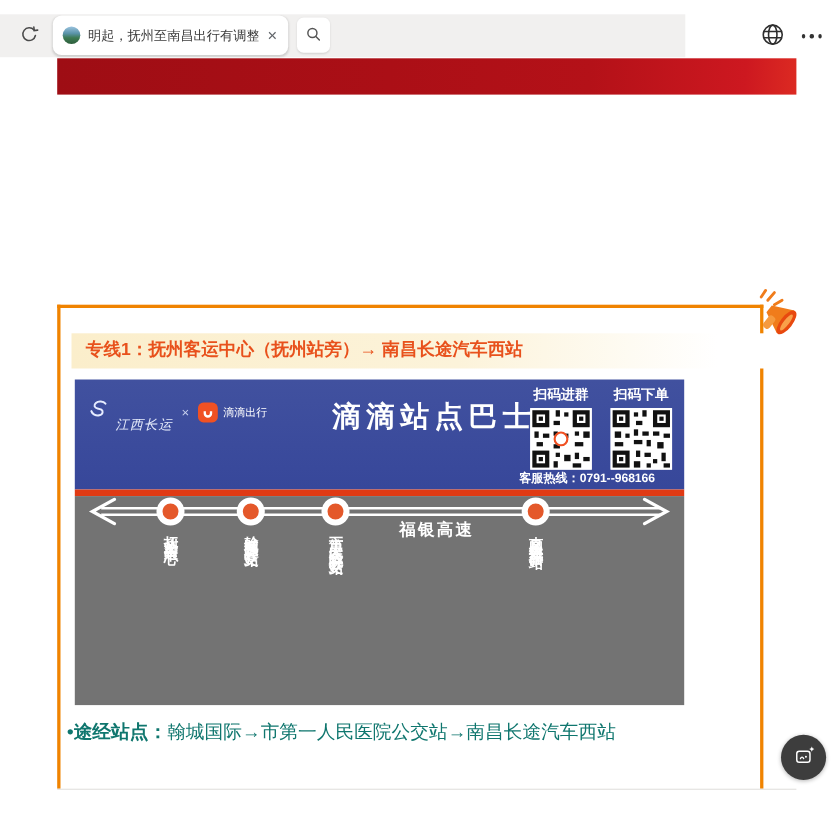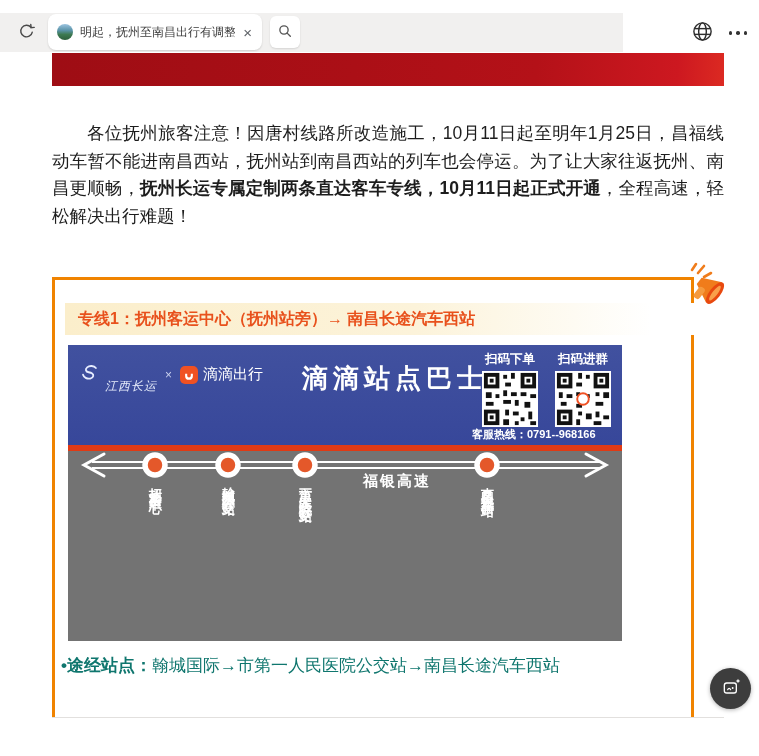--- a/index.html
+++ b/index.html
@@ -36,21 +36,21 @@
      line-height:32px;font-weight:bold;font-size:16px;color:#e8511c;padding-left:13px;
      box-sizing:border-box;white-space:nowrap;}
   .poster{position:absolute;left:13px;top:65px;width:554px;height:296px;}
   .poster-blue{position:absolute;left:0;top:0;width:554px;height:100px;
                background:linear-gradient(180deg,#41519f,#37479a);}
   .brand-row{position:absolute;left:10px;top:9px;display:flex;align-items:center;gap:5px;color:#fff;}
   .brand-script{font-size:12px;font-style:italic;color:#e6ecfb;letter-spacing:1px;margin-top:24px;}
   .brand-x{font-size:12px;color:#c9d1ee;margin:0 3px;}
   .didi-logo{width:18px;height:18px;background:#f05123;border-radius:5px;display:flex;
              align-items:center;justify-content:center;}
-  .brand-didi{font-size:15px;color:#fff;}
+  .brand-didi{font-size:10px;color:#fff;}
   .poster-title{position:absolute;left:128px;top:16px;width:292px;text-align:right;color:#fff;
                 font-size:26px;font-weight:bold;letter-spacing:5px;white-space:nowrap;}
   .poster-subtitle{position:absolute;left:2px;top:53px;width:410px;text-align:center;color:#fff;
                    font-size:26px;font-weight:bold;white-space:nowrap;}
   .qr-panel{position:absolute;left:410px;top:6px;width:138px;display:flex;gap:9px;}
   .qr-col{display:flex;flex-direction:column;align-items:center;gap:3px;width:64px;}
   .qr-label{font-size:12.5px;font-weight:bold;color:#fff;white-space:nowrap;}
   .qr{width:56px;height:56px;background:#fff;}
   .hotline{position:absolute;left:404px;top:82px;width:150px;font-size:11px;font-weight:bold;
            color:#fff;white-space:nowrap;}
@@ -113,21 +113,20 @@
       <span style="display:flex;gap:4px;">
         <span class="dot"></span>
           <span class="dot"></span>
           <span class="dot"></span>
       </span>
     </button>
   </div>
 
   <div class="red-banner"></div>
 
-  <p class="para"><span>各位抚州旅客注意！因唐村线路所改造施工，10月11日起至明年1月25日，昌福线动车暂不能进南昌西站，抚州站到南昌西站的列车也会停运。为了让大家往返抚州、南昌更顺畅，</span><b>抚州长运专属定制两条直达客车专线，10月11日起正式开通</b><span>，全程高速，轻松解决出行难题！</span></p>
 
   <div class="megaphone">
     <svg width="52" height="54" viewBox="0 0 52 54">
       <g transform="rotate(38 26 30)">
         <path d="M12 24 L31 15 L31 41 L12 32 Z" fill="#f07c1b"></path>
         <ellipse cx="32" cy="28" rx="5.5" ry="13" fill="#e8490f"></ellipse>
         <ellipse cx="32" cy="28" rx="2.5" ry="9" fill="#f9a04a"></ellipse>
         <rect x="16" y="31" width="7" height="13" rx="3" fill="#f59a3e"></rect>
       </g>
       <g stroke="#f07c1b" stroke-width="2.6" stroke-linecap="round">
@@ -154,20 +153,62 @@
           <span class="brand-x">×</span>
           <span class="didi-logo">
             <svg width="14" height="14" viewBox="0 0 18 18">
               <path d="M4 7.5v2.7a5 5 0 0 0 10 0V7.5h-2.7v2.5a2.3 2.3 0 0 1-4.6 0V7.5z" fill="#fff"></path>
             </svg>
           </span>
           <span class="brand-didi">滴滴出行</span>
         </div>
         <div class="poster-title">滴滴站点巴士</div>
         <div class="qr-panel">
+          <div class="qr-col">
+            <span class="qr-label">扫码进群</span>
+            <span class="qr">
+              <svg width="56" height="56" viewBox="0 0 29 29">
+                <rect width="29" height="29" fill="#fff"></rect>
+                <g fill="#111">
+                  <rect x="1" y="1" width="8" height="8"></rect>
+                    <rect x="20" y="1" width="8" height="8"></rect>
+                    <rect x="1" y="20" width="8" height="8"></rect>
+                  <rect x="12" y="1" width="2" height="3"></rect>
+                    <rect x="16" y="2" width="2" height="2"></rect>
+                    <rect x="11" y="6" width="3" height="2"></rect>
+                  <rect x="2" y="11" width="2" height="3"></rect>
+                    <rect x="6" y="12" width="3" height="2"></rect>
+                    <rect x="21" y="11" width="2" height="2"></rect>
+                  <rect x="25" y="11" width="3" height="3"></rect>
+                    <rect x="11" y="11" width="2" height="2"></rect>
+                    <rect x="16" y="12" width="2" height="2"></rect>
+                  <rect x="3" y="16" width="3" height="2"></rect>
+                    <rect x="11" y="17" width="3" height="2"></rect>
+                    <rect x="21" y="16" width="4" height="2"></rect>
+                  <rect x="12" y="21" width="2" height="2"></rect>
+                    <rect x="16" y="22" width="3" height="3"></rect>
+                    <rect x="21" y="21" width="2" height="3"></rect>
+                  <rect x="25" y="23" width="3" height="2"></rect>
+                    <rect x="11" y="25" width="2" height="3"></rect>
+                    <rect x="20" y="26" width="4" height="2"></rect>
+                </g>
+                <g fill="#fff">
+                    <rect x="3" y="3" width="4" height="4"></rect>
+                    <rect x="22" y="3" width="4" height="4"></rect>
+                    <rect x="3" y="22" width="4" height="4"></rect>
+                  </g>
+                <g fill="#111">
+                    <rect x="4" y="4" width="2" height="2"></rect>
+                    <rect x="23" y="4" width="2" height="2"></rect>
+                    <rect x="4" y="23" width="2" height="2"></rect>
+                  </g>
+                <circle cx="14.5" cy="14.5" r="3" fill="#fff" stroke="#f05123" stroke-width="1"></circle>
+              </svg>
+            </span>
+          </div>
           <div class="qr-col">
             <span class="qr-label">扫码下单</span>
             <span class="qr">
               <svg width="56" height="56" viewBox="0 0 29 29">
                 <rect width="29" height="29" fill="#fff"></rect>
                 <g fill="#111">
                   <rect x="1" y="1" width="8" height="8"></rect>
                     <rect x="20" y="1" width="8" height="8"></rect>
                     <rect x="1" y="20" width="8" height="8"></rect>
                   <rect x="11" y="2" width="2" height="2"></rect>
@@ -197,62 +238,20 @@
                     <rect x="3" y="22" width="4" height="4"></rect>
                   </g>
                 <g fill="#111">
                     <rect x="4" y="4" width="2" height="2"></rect>
                     <rect x="23" y="4" width="2" height="2"></rect>
                     <rect x="4" y="23" width="2" height="2"></rect>
                   </g>
               </svg>
             </span>
           </div>
-          <div class="qr-col">
-            <span class="qr-label">扫码进群</span>
-            <span class="qr">
-              <svg width="56" height="56" viewBox="0 0 29 29">
-                <rect width="29" height="29" fill="#fff"></rect>
-                <g fill="#111">
-                  <rect x="1" y="1" width="8" height="8"></rect>
-                    <rect x="20" y="1" width="8" height="8"></rect>
-                    <rect x="1" y="20" width="8" height="8"></rect>
-                  <rect x="12" y="1" width="2" height="3"></rect>
-                    <rect x="16" y="2" width="2" height="2"></rect>
-                    <rect x="11" y="6" width="3" height="2"></rect>
-                  <rect x="2" y="11" width="2" height="3"></rect>
-                    <rect x="6" y="12" width="3" height="2"></rect>
-                    <rect x="21" y="11" width="2" height="2"></rect>
-                  <rect x="25" y="11" width="3" height="3"></rect>
-                    <rect x="11" y="11" width="2" height="2"></rect>
-                    <rect x="16" y="12" width="2" height="2"></rect>
-                  <rect x="3" y="16" width="3" height="2"></rect>
-                    <rect x="11" y="17" width="3" height="2"></rect>
-                    <rect x="21" y="16" width="4" height="2"></rect>
-                  <rect x="12" y="21" width="2" height="2"></rect>
-                    <rect x="16" y="22" width="3" height="3"></rect>
-                    <rect x="21" y="21" width="2" height="3"></rect>
-                  <rect x="25" y="23" width="3" height="2"></rect>
-                    <rect x="11" y="25" width="2" height="3"></rect>
-                    <rect x="20" y="26" width="4" height="2"></rect>
-                </g>
-                <g fill="#fff">
-                    <rect x="3" y="3" width="4" height="4"></rect>
-                    <rect x="22" y="3" width="4" height="4"></rect>
-                    <rect x="3" y="22" width="4" height="4"></rect>
-                  </g>
-                <g fill="#111">
-                    <rect x="4" y="4" width="2" height="2"></rect>
-                    <rect x="23" y="4" width="2" height="2"></rect>
-                    <rect x="4" y="23" width="2" height="2"></rect>
-                  </g>
-                <circle cx="14.5" cy="14.5" r="3" fill="#fff" stroke="#f05123" stroke-width="1"></circle>
-              </svg>
-            </span>
-          </div>
         </div>
         <div class="hotline">客服热线：0791--968166</div>
       </div>
 
       <div class="poster-divider"></div>
 
       <div class="poster-orange">
         <svg class="route-svg" width="554" height="34" viewBox="0 0 554 34">
           <g stroke="#fff" stroke-width="2.2">
             <line x1="24" y1="11" x2="532" y2="11"></line>

